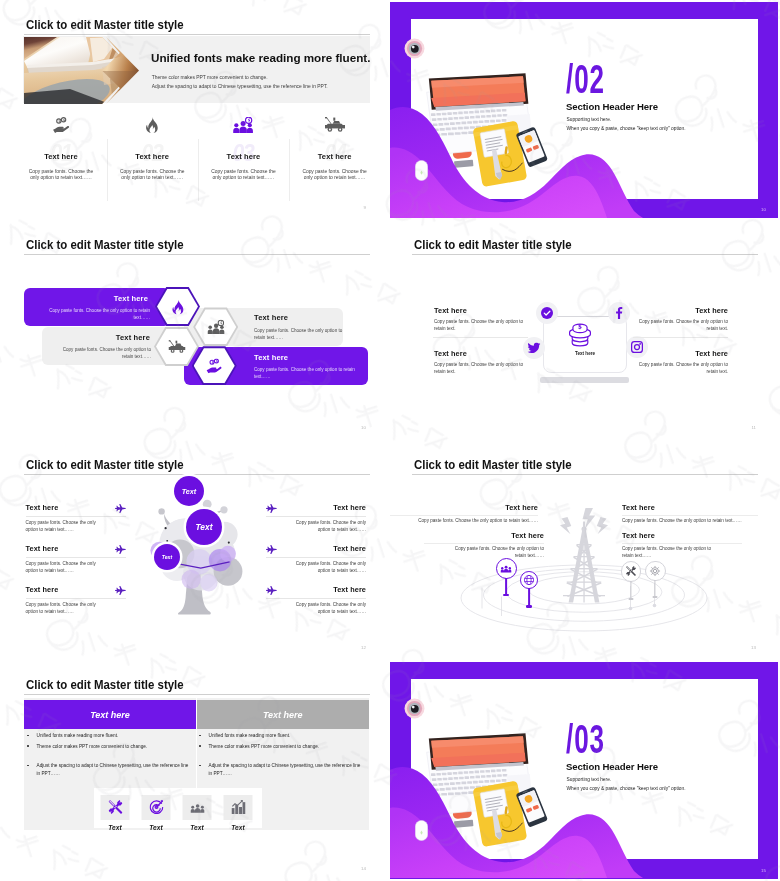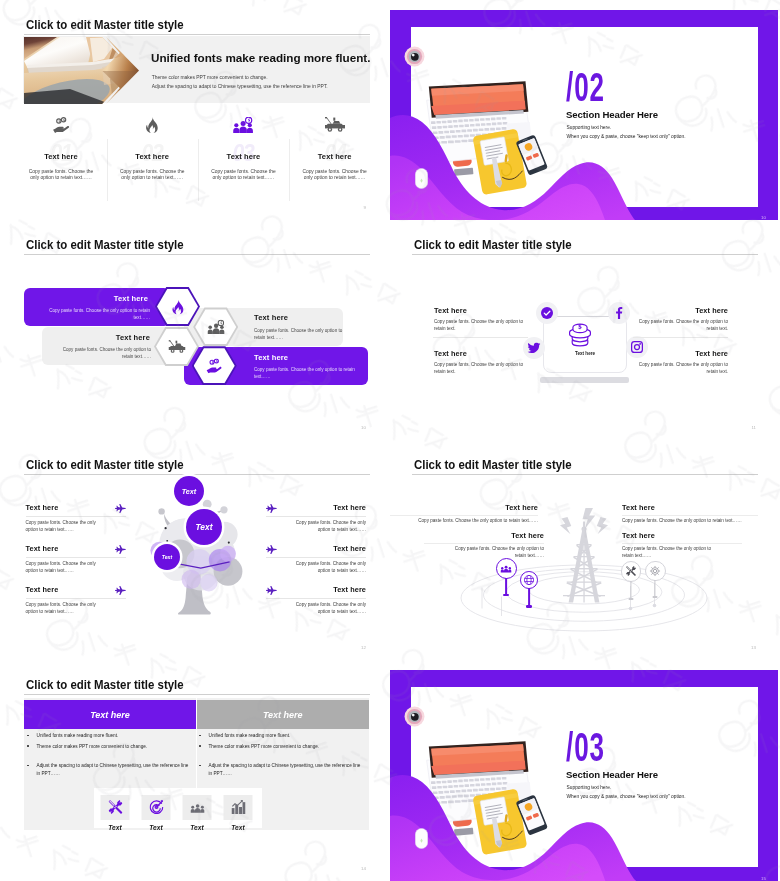--- a/index.html
+++ b/index.html
@@ -170,21 +170,21 @@
   .s3-hex2{left:191.2px;top:85.4px;}
   .s3-hex3{left:152px;top:105px;}
   .s3-hex4{left:189.7px;top:124.3px;}
   .s3-hex1:before,.s3-hex4:before{background:#4b13b9;}
   .hexico{position:absolute;left:50%;top:50%;transform:translate(-50%,-50%);width:17px;height:15px;
           color:#5d5d5d;z-index:2;display:block;}
   .hexico svg{display:block;width:100%;height:100%;}
   .s3-hex1 .hexico,.s3-hex4 .hexico{color:#6b0fe0;}
 
   
-  .sec .inner, .secinner{background:#7016e8;margin-top:8px;}
+  .sec .inner, .secinner{background:#7016e8;}
   .sec-bg{position:absolute;left:0;top:0;width:388px;height:216px;background:#7016e8;}
   .sec-bg svg{display:block;width:100%;height:100%;}
   .sec-card{position:absolute;left:20.5px;top:17px;width:347px;height:180px;background:#fff;}
   .sec-wave{position:absolute;left:0;top:0;width:388px;height:216px;}
   .sec-wave svg{display:block;width:100%;height:100%;}
   .sec-cam{position:absolute;left:14px;top:36px;width:21px;height:21px;}
   .sec-cam svg{display:block;width:100%;height:100%;}
   .sec-ill{position:absolute;left:33px;top:69px;width:125px;height:118px;}
   .sec-ill2{position:absolute;left:33px;top:69px;width:125px;height:118px;}
   .sec-ill2 svg{display:block;width:100%;height:100%;}

